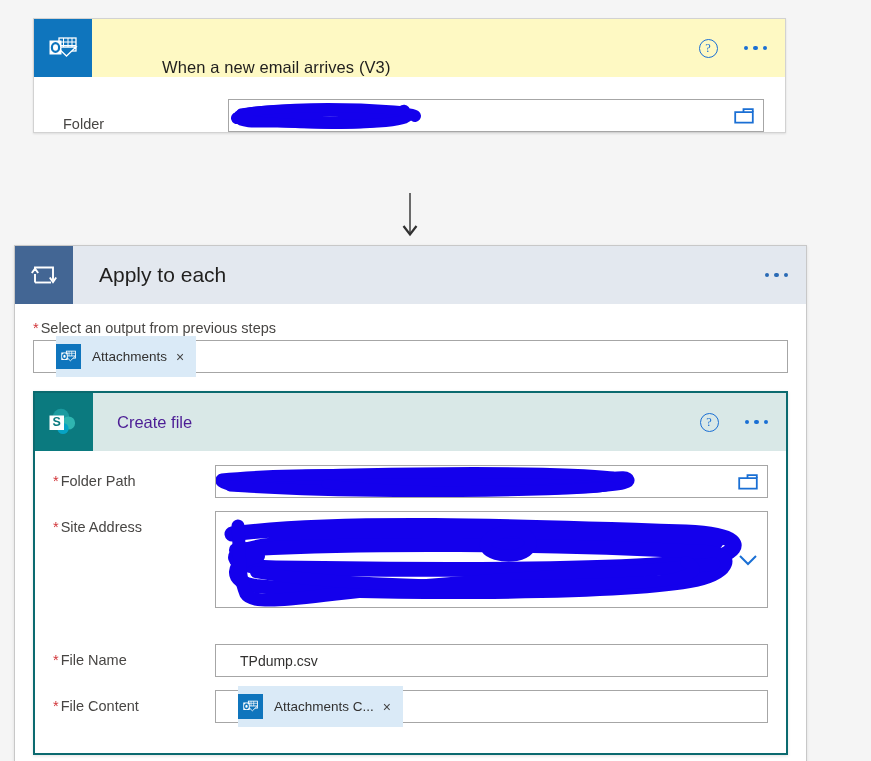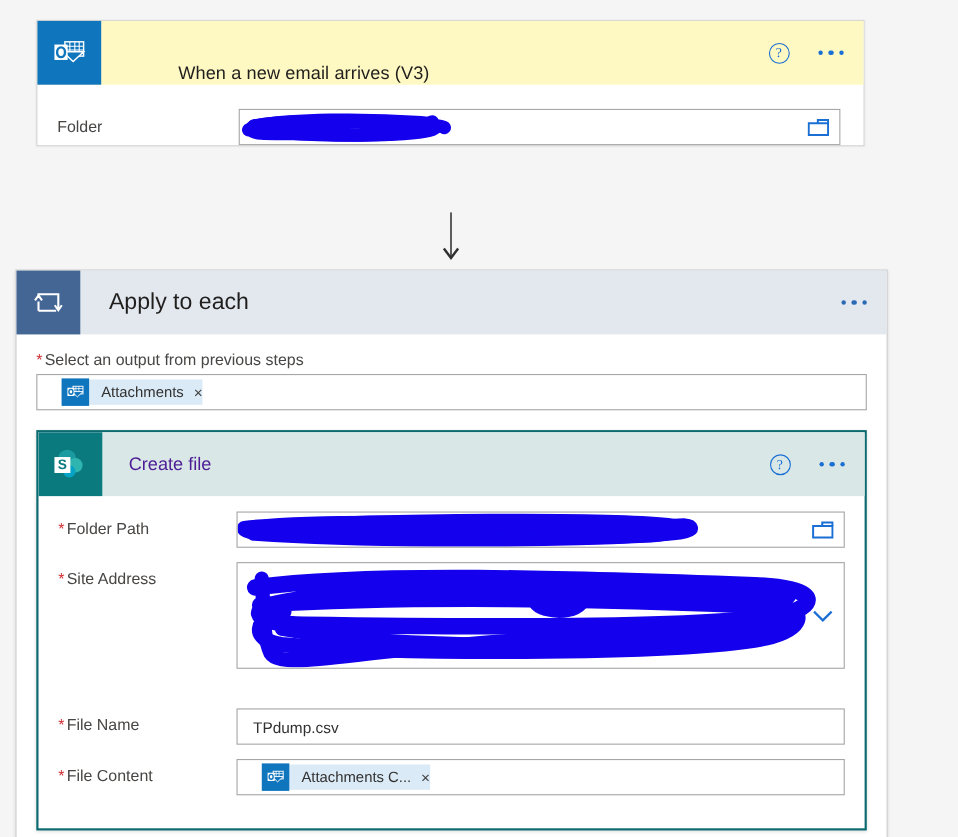--- a/index.html
+++ b/index.html
@@ -83,37 +83,38 @@
     width: 4.5px; height: 4.5px;
     border-radius: 50%;
     background: #1a6fd4;
   }
   .ellipsis.dark i { background: #2a6ab5; }
 
   .card-body { padding: 0; }
 
   .field-row {
     display: flex;
-    align-items: center;
+    align-items: flex-end;
     padding: 0 18px;
+    margin-left: 11px;
   }
   .field-label {
     font-size: 14.5px;
     color: #484644;
   }
   .req-star { color: #d13438; margin-right: 2px; }
 
   .input-box {
     position: relative;
     border: 1px solid #a6a6a6;
     background: #fff;
     height: 33px;
     display: flex;
     align-items: center;
-    padding: 0 8px;
+    padding: 0 18px;
   }
   .input-text {
     font-size: 14px;
     color: #323130;
     padding-left: 6px;
   }
   .folder-btn, .chevron-btn {
     position: absolute;
     right: 9px;
     top: 50%;
@@ -181,22 +182,22 @@
     height: 33px;
     display: flex;
     align-items: center;
     padding: 0 6px;
     width: 100%;
   }
   .token {
     display: inline-flex;
     align-items: center;
     background: #daeaf7;
-    height: 23px;
-    padding-right: 0;
+    height: 41px;
+    padding-right: 12px;
     margin-left: 16px;
   }
   .token .tk-icon {
     width: 25px; height: 25px;
     background: #0f75bd;
     display: flex; align-items: center; justify-content: center;
     flex: 0 0 25px;
   }
   .token .tk-label {
     font-size: 13.5px;

